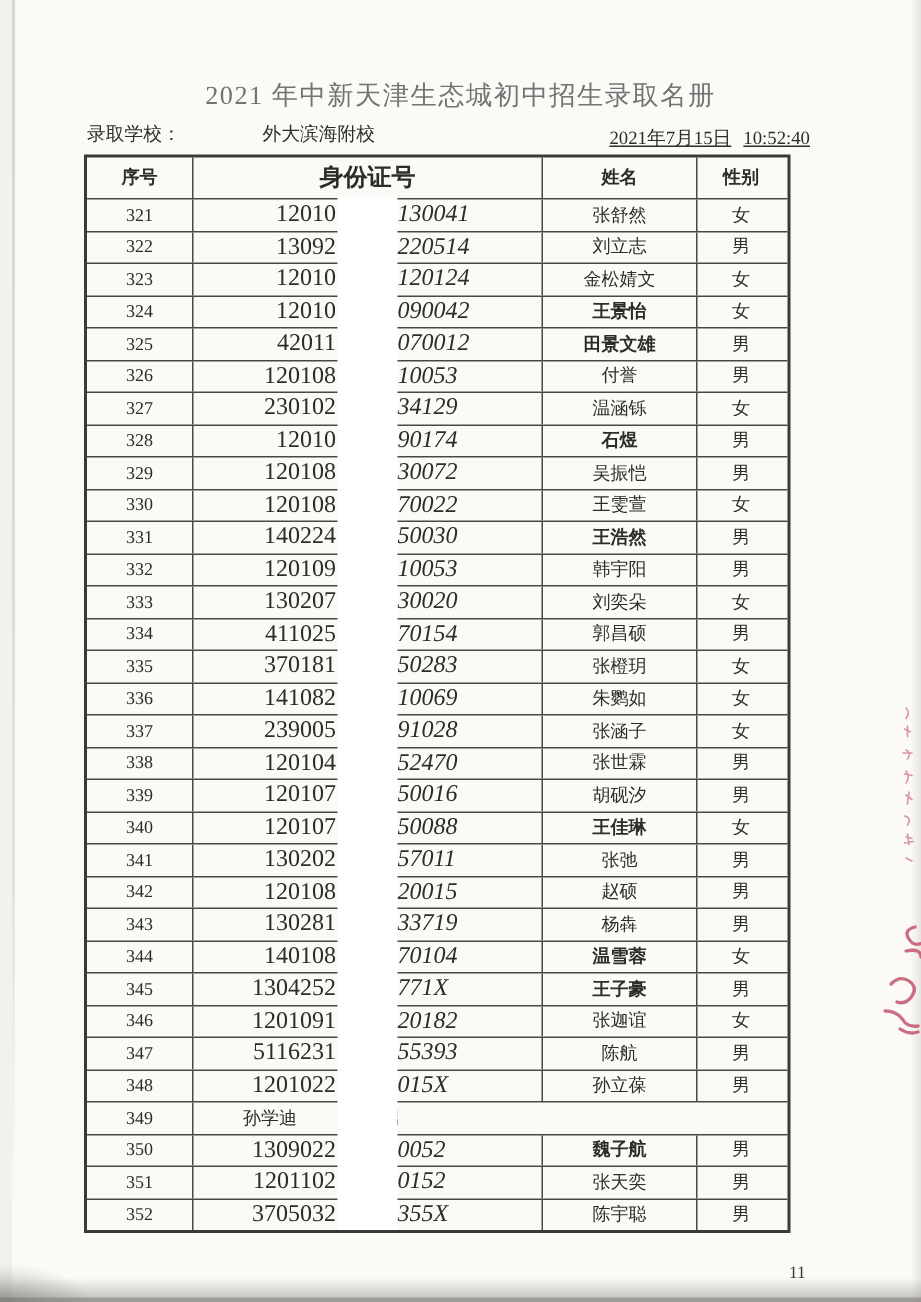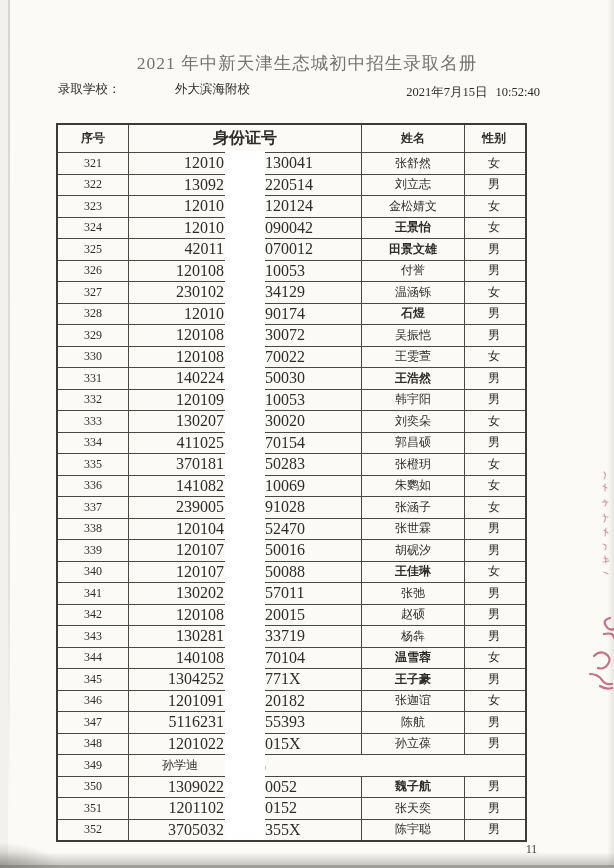--- a/index.html
+++ b/index.html
@@ -16,36 +16,36 @@
   .edge-right-band{position:absolute;right:0;top:0;width:7px;height:100%;background:linear-gradient(to right,rgba(230,228,223,0),#e7e5e0);}
   .edge-bottom-band{position:absolute;left:0;bottom:0;width:100%;height:16px;background:linear-gradient(to bottom,rgba(150,148,142,0),rgba(137,135,128,.55));}
   .edge-bottom-line{position:absolute;left:0;bottom:0;width:100%;height:3px;background:#8f8d86;opacity:.7;}
   .corner-bl{position:absolute;left:0;bottom:0;width:60px;height:26px;background:radial-gradient(ellipse at left bottom,rgba(110,108,102,.5),rgba(110,108,102,0) 70%);}
   
   .doc-title{position:absolute;left:0;top:51px;width:100%;text-align:center;
     font-size:17.5px;font-weight:500;letter-spacing:1px;color:#737373;}
   .school-row{position:absolute;left:58px;top:81px;width:498px;font-size:12.5px;}
   .school-label{position:absolute;left:0;top:0;}
   .school-name{position:absolute;left:117px;top:0;}
-  .datetime{position:absolute;left:0;top:84px;width:540px;text-align:right;font-size:12.5px;}
+  .datetime{position:absolute;left:0;top:84px;width:540px;text-align:right;font-size:12.5px;text-decoration:underline;}
   .datetime .time{margin-left:8px;}
   .page-number{position:absolute;left:526px;top:843px;font-size:11.5px;color:#3a3834;}
   
-  .roster{position:absolute;left:56px;top:103px;width:471px;border:2px solid #3c3a36;box-sizing:border-box;margin-top:20px;}
+  .roster{position:absolute;left:56px;top:103px;width:471px;border:2px solid #3c3a36;box-sizing:border-box;}
   .trow{display:flex;height:21.5px;border-top:1px solid #4a4843;box-sizing:border-box;align-items:center;}
   .trow:first-child{border-top:none;}
   .trow.head{height:27px;font-weight:bold;font-size:13px;}
   .cell{height:100%;box-sizing:border-box;border-left:1px solid #4a4843;display:flex;align-items:center;justify-content:center;overflow:hidden;}
   .cell:first-child{border-left:none;}
   .c-no{width:70px;font-size:12px;}
   .c-id{width:233px;font-size:16px;justify-content:flex-start;position:relative;}
   .c-name{width:103px;font-size:12px;}
   .c-sex{width:59px;font-size:12px;}
   .id-l{display:inline-block;width:95px;text-align:right;white-space:nowrap;}
-  .id-r{display:inline-block;margin-left:41px;text-align:right;white-space:nowrap;}
+  .id-r{display:inline-block;margin-left:41px;text-align:right;white-space:nowrap;font-style:italic;}
   .bold{font-weight:bold;}
   .head .c-id{justify-content:center;}
   
   .redaction{position:absolute;left:167px;top:26px;width:40px;height:calc(100% - 26px);
     background:#ffffff;z-index:5;}
   
   .red-marks-small{position:absolute;left:594px;top:468px;width:20px;height:110px;opacity:.75;}
   .red-scribble{position:absolute;left:580px;top:612px;width:34px;height:84px;opacity:.85;}
 </style>
 </head>

